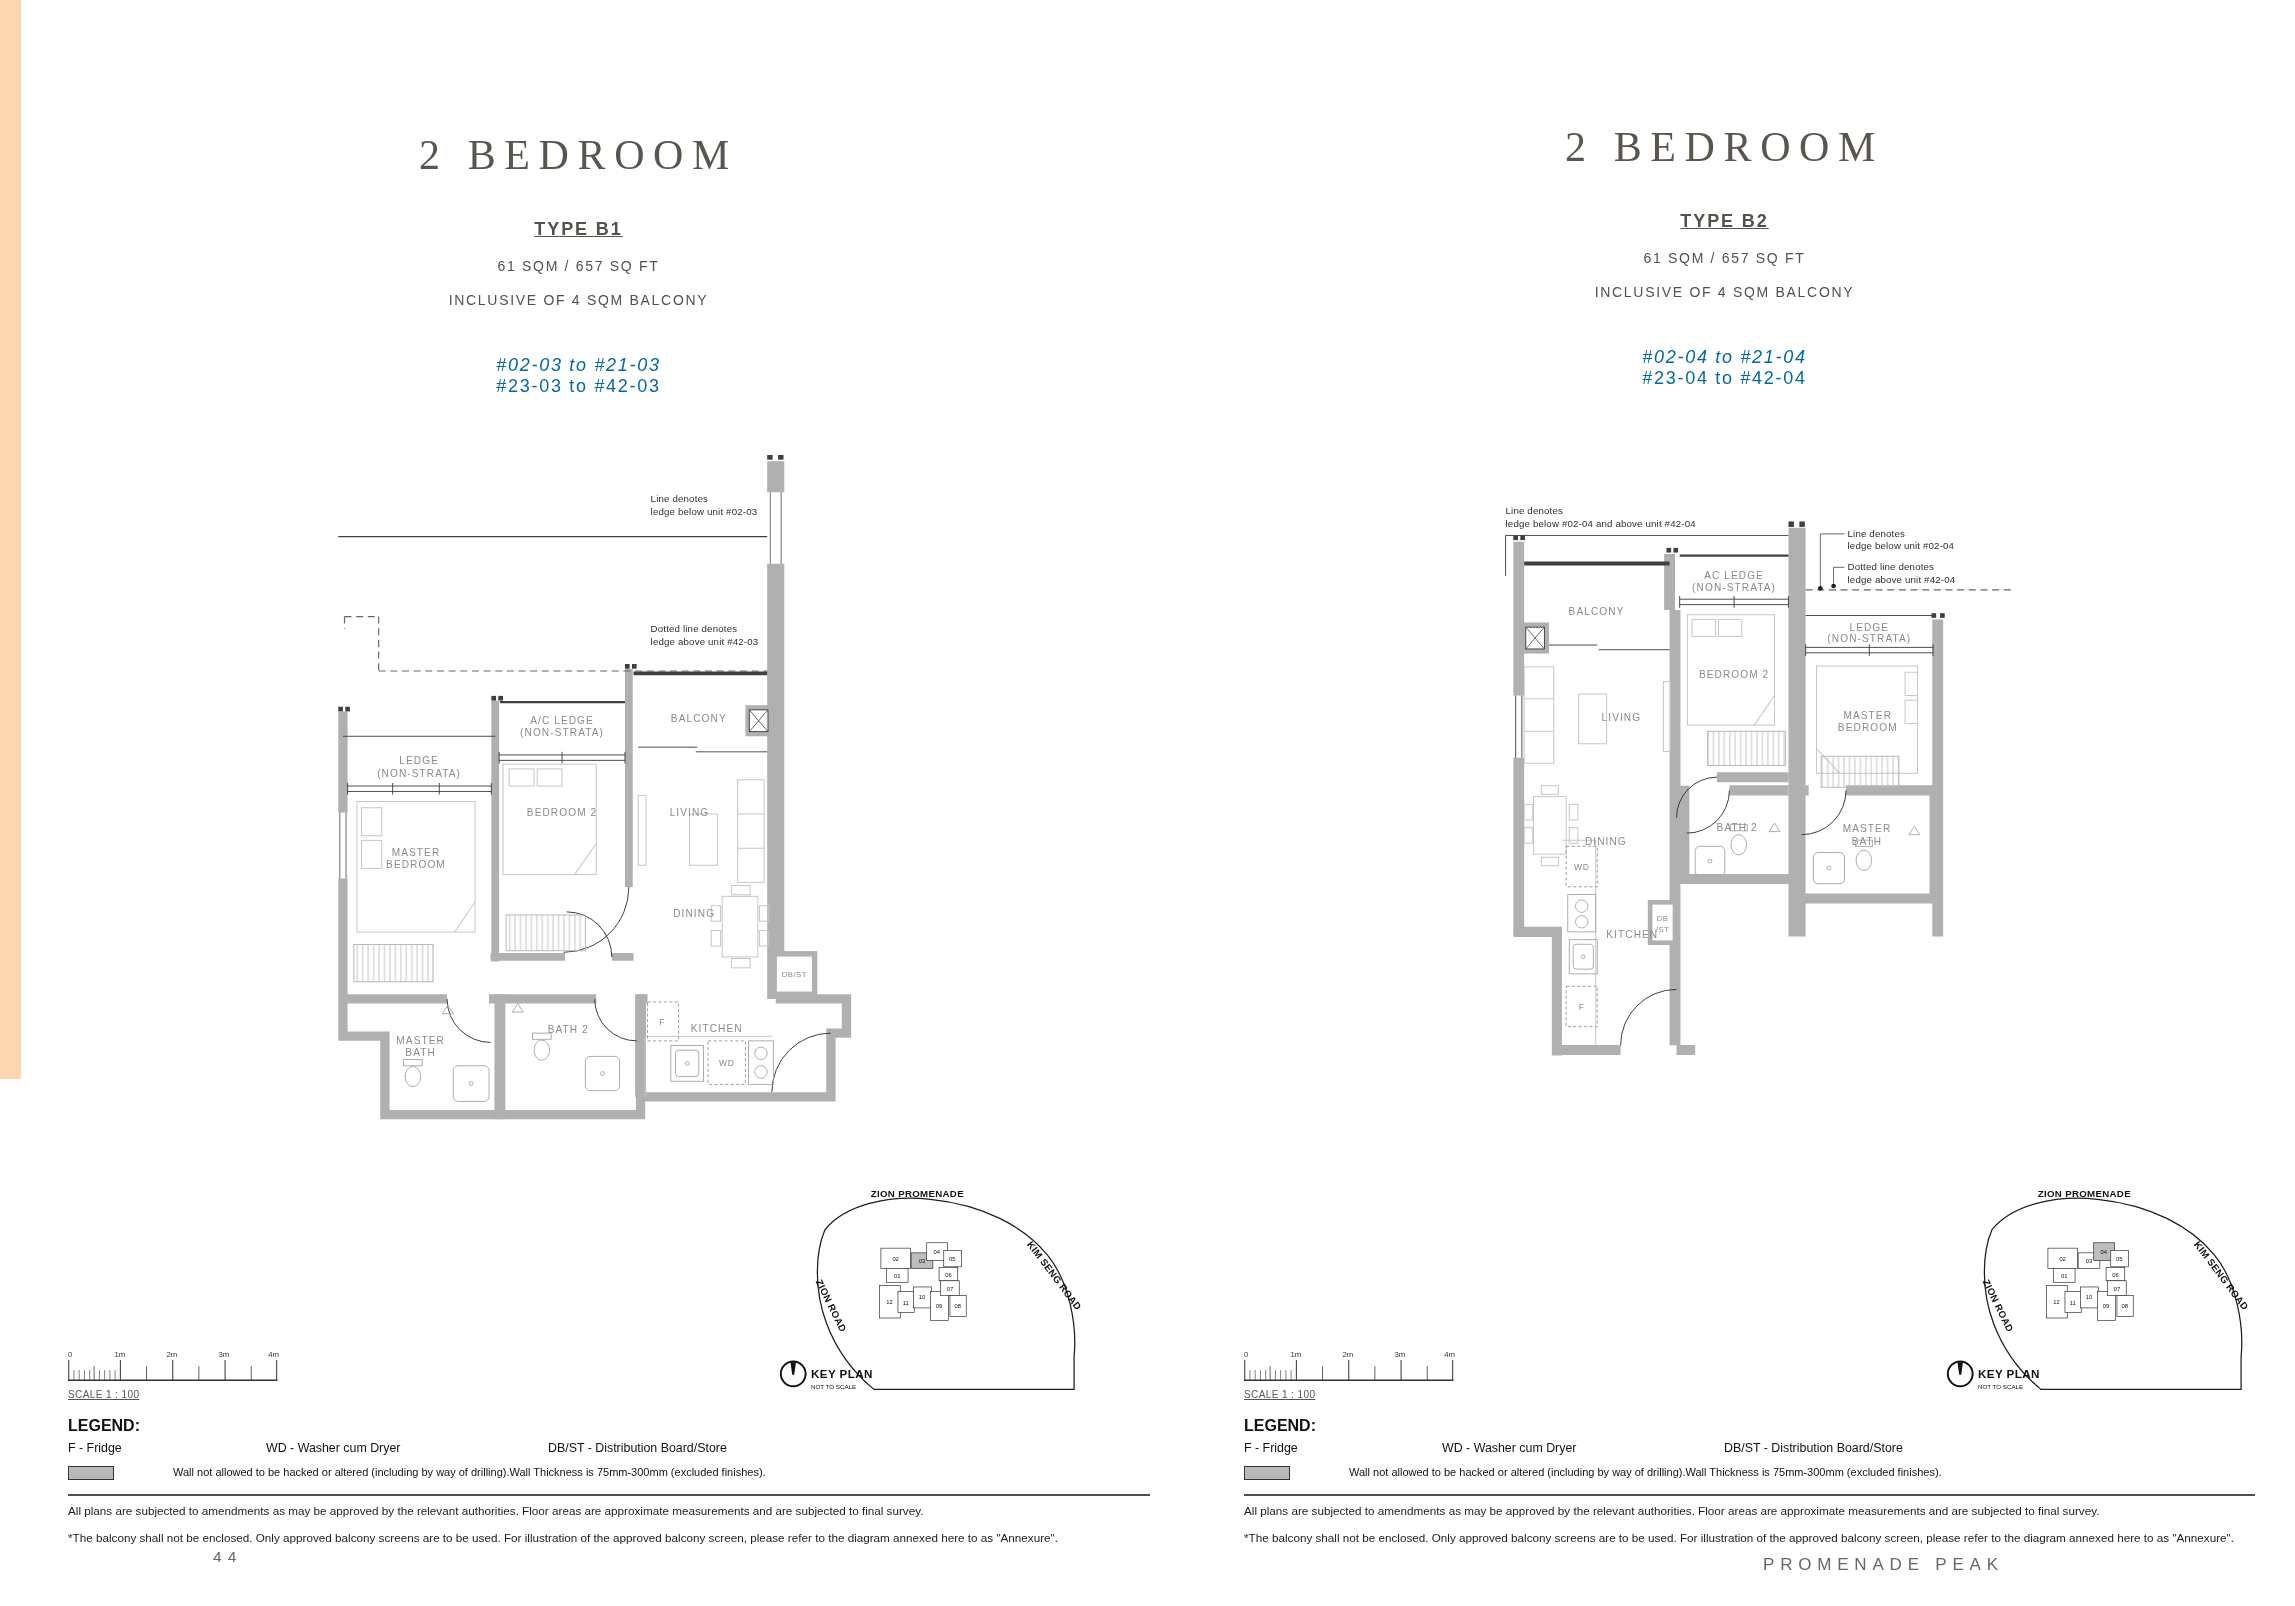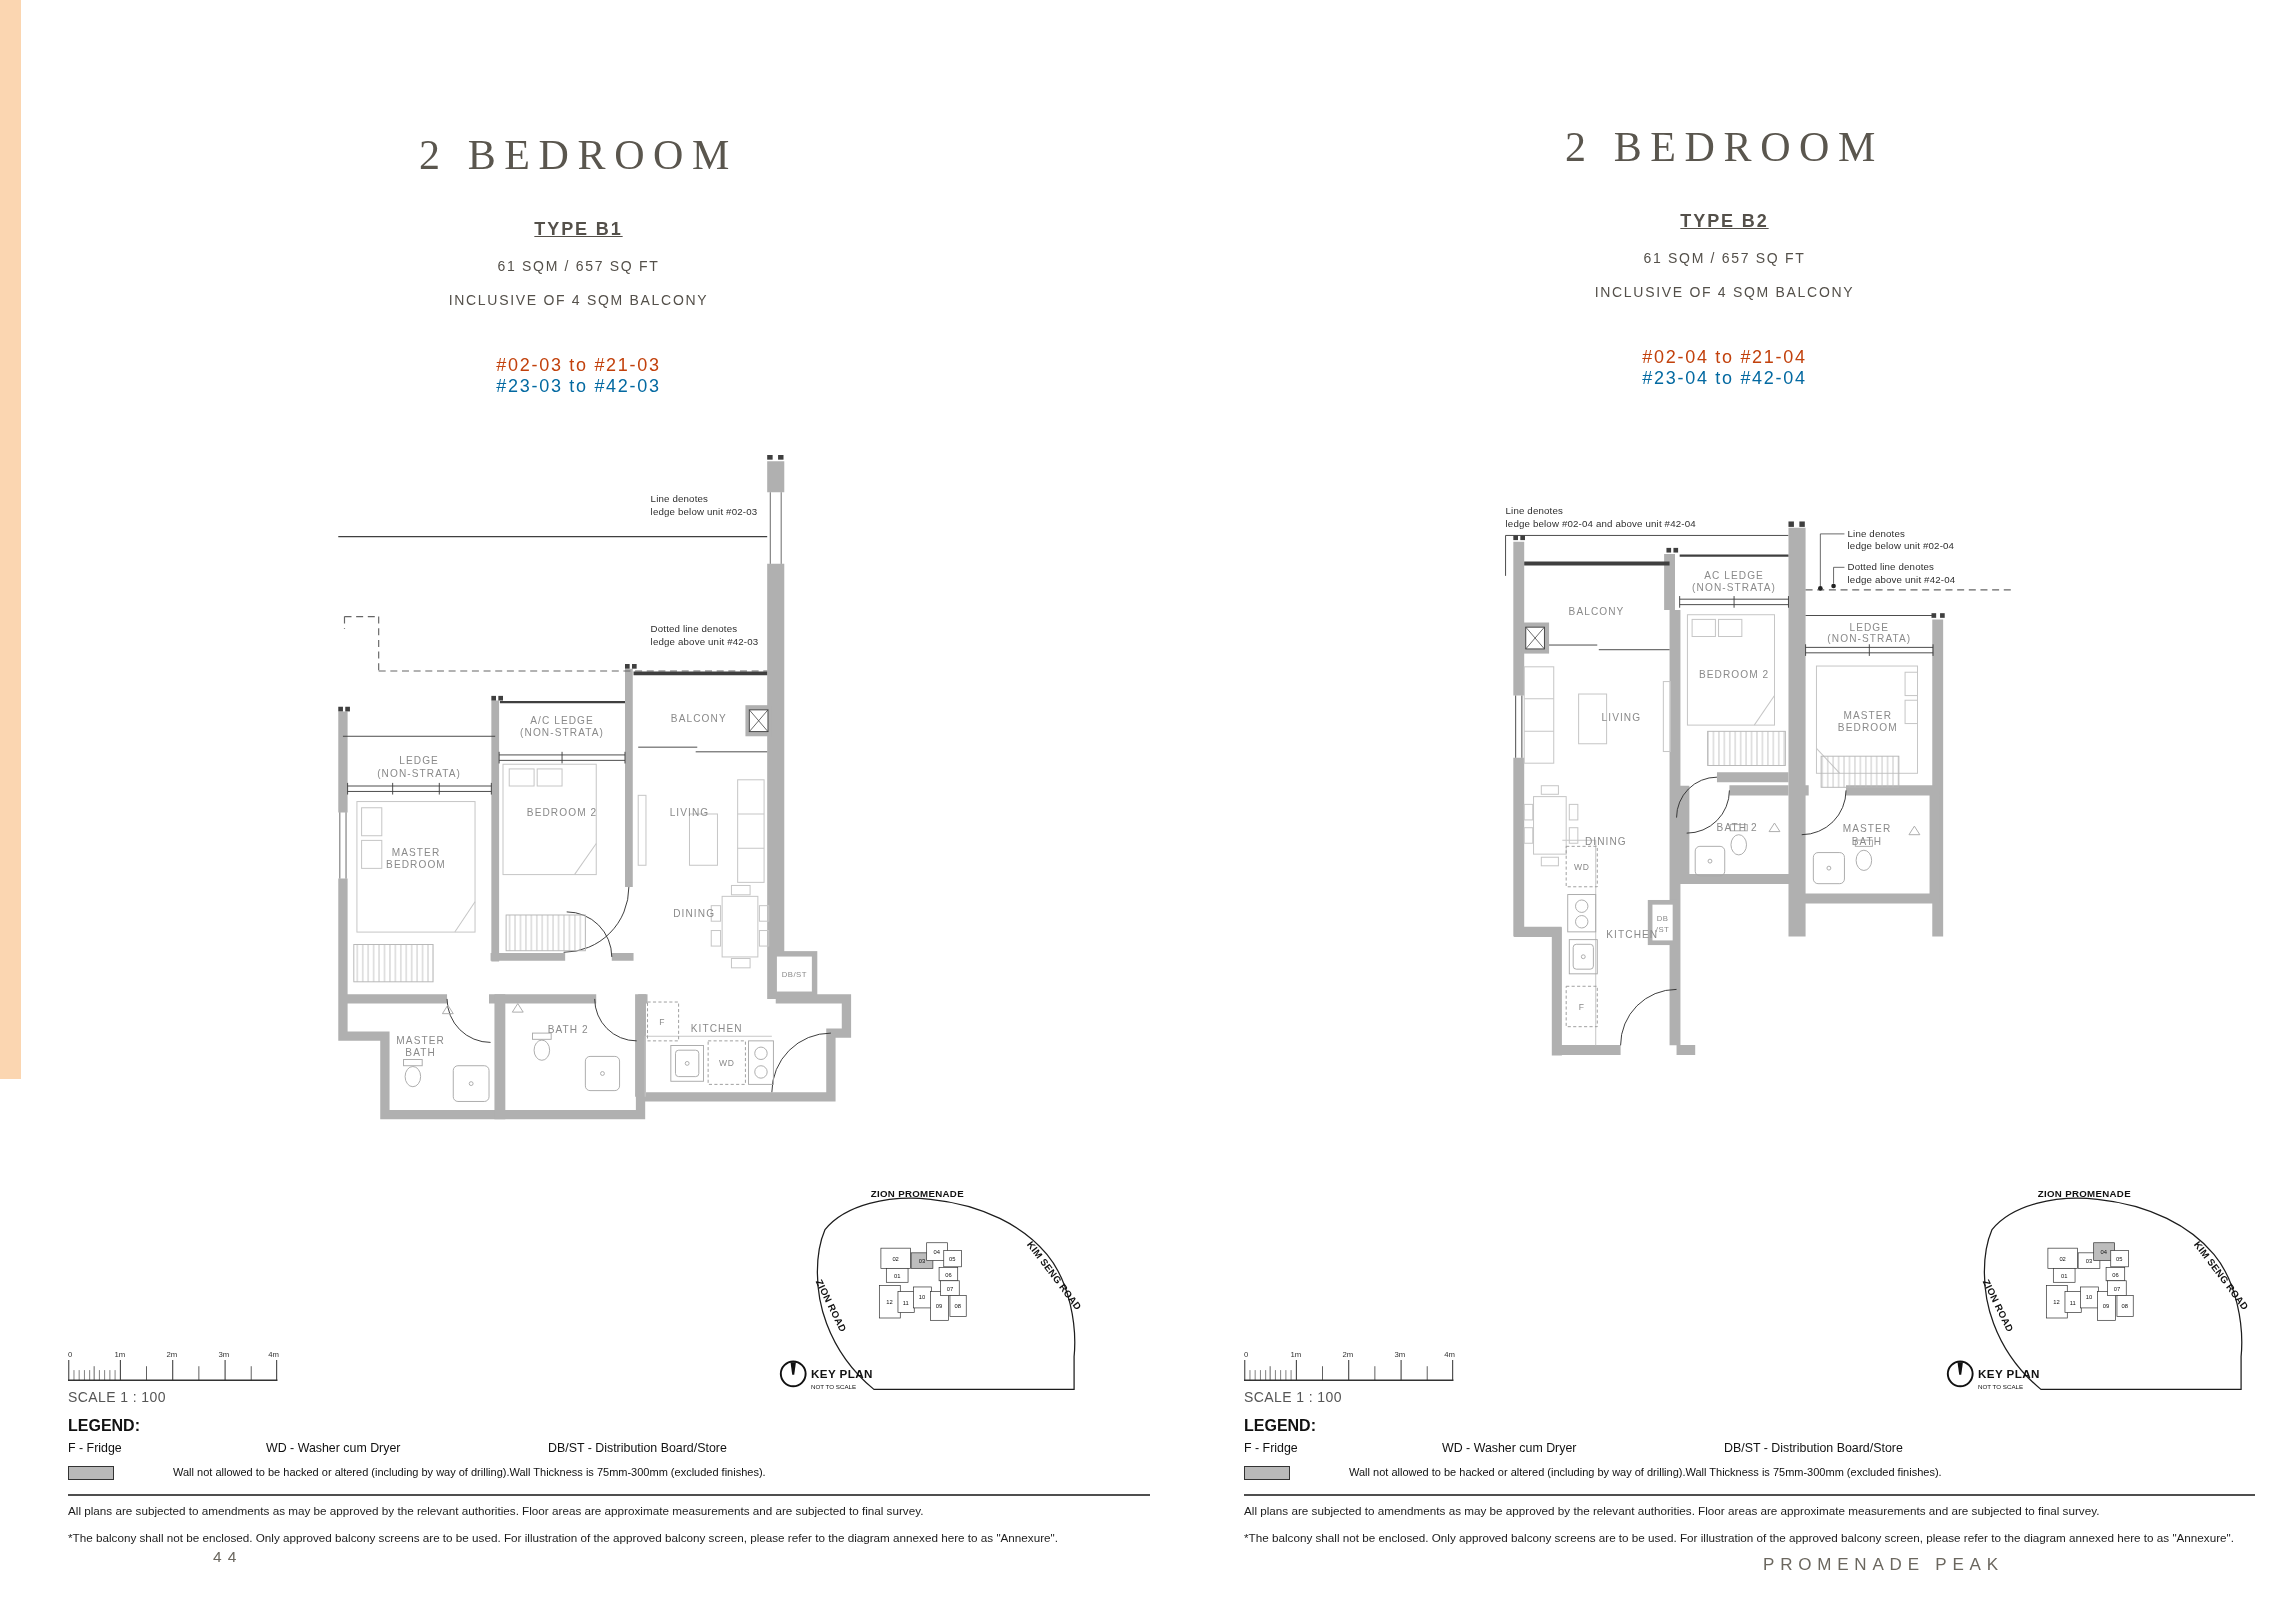--- a/index.html
+++ b/index.html
@@ -6,21 +6,21 @@
   body{
     width:2295px;height:1607px;position:relative;background:#ffffff;
     font-family:"Liberation Sans",sans-serif;overflow:hidden;
   }
   .accent-bar{position:absolute;left:0;top:0;width:21px;height:1079px;background:#fbd6b1;}
   
   .hdr{position:absolute;width:505px;text-align:center;color:#54504a;}
   .hdr-title{font-family:"Liberation Serif",serif;font-size:42px;letter-spacing:8.6px;color:#5a564e;font-weight:400;white-space:nowrap;}
   .hdr-type{font-size:18px;font-weight:bold;letter-spacing:1.9px;margin-top:40px;text-decoration:underline;}
   .hdr-line{font-size:14px;letter-spacing:1.7px;margin-top:18px;}
-  .hdr-units{font-size:18px;letter-spacing:1.7px;margin-top:47px;color:#c2410c;}
+  .hdr-units{font-size:18px;letter-spacing:1.7px;margin-top:47px;color:#0369a1;font-style:italic;}
   .hdr-units2{font-size:18px;letter-spacing:1.7px;color:#0369a1;}
   
   svg{position:absolute;}
   .rl{font-family:"Liberation Sans",sans-serif;font-size:13px;letter-spacing:1.4px;fill:#8a8a8a;text-anchor:middle;}
   .rl-s{font-size:10px;letter-spacing:0.6px;}
   .rl-m{font-size:11px;letter-spacing:0.8px;}
   .ann{font-family:"Liberation Sans",sans-serif;font-size:12.5px;fill:#2e2e2e;text-anchor:start;letter-spacing:0.2px;}
   .wall{stroke:#b0b0b0;fill:none;}
   .blk{stroke:#3f3f3f;fill:none;}
   .furn{stroke:#c6c6c6;fill:none;stroke-width:1.3;}
@@ -34,21 +34,21 @@
   .kp-road{font-family:"Liberation Sans",sans-serif;font-size:12.5px;font-weight:bold;fill:#111;letter-spacing:0.4px;text-anchor:middle;}
   .kp-num{font-family:"Liberation Sans",sans-serif;font-size:7.5px;fill:#111;text-anchor:middle;}
   .kp-blk{fill:#fff;stroke:#333;stroke-width:0.9;}
   .kp-blk-hl{fill:#bdbdbd;stroke:#333;stroke-width:0.9;}
   .kp-title{font-family:"Liberation Sans",sans-serif;font-size:15px;font-weight:bold;fill:#111;text-anchor:start;letter-spacing:0.5px;}
   .kp-nts{font-family:"Liberation Sans",sans-serif;font-size:8px;fill:#111;text-anchor:start;}
   
   .legend-block{position:absolute;color:#111;}
   .lg-abs{position:absolute;white-space:nowrap;}
   .sb-txt{font-family:"Liberation Sans",sans-serif;font-size:10px;fill:#333;}
-  .scale-label{font-size:14px;color:#555;letter-spacing:0.4px;}
+  .scale-label{font-size:10px;color:#555;letter-spacing:0.4px;text-decoration:underline;}
   .lg-title{font-size:16px;font-weight:bold;}
   .lg-item{font-size:12.4px;}
   .lg-note{font-size:11px;margin-left:35px;}
   .swatch{position:absolute;width:44px;height:11.7px;background:#b9b9b9;border:1.2px solid #333;}
   .rule{position:absolute;height:1.6px;background:#4f4f4f;}
   .disc{font-size:11.7px;color:#1c1c1c;}
   
   .foot{position:absolute;color:#6b675f;white-space:nowrap;}
   .foot-page{font-size:15.5px;letter-spacing:6.2px;}
   .foot-brand{font-size:17px;letter-spacing:5.8px;text-align:right;}

